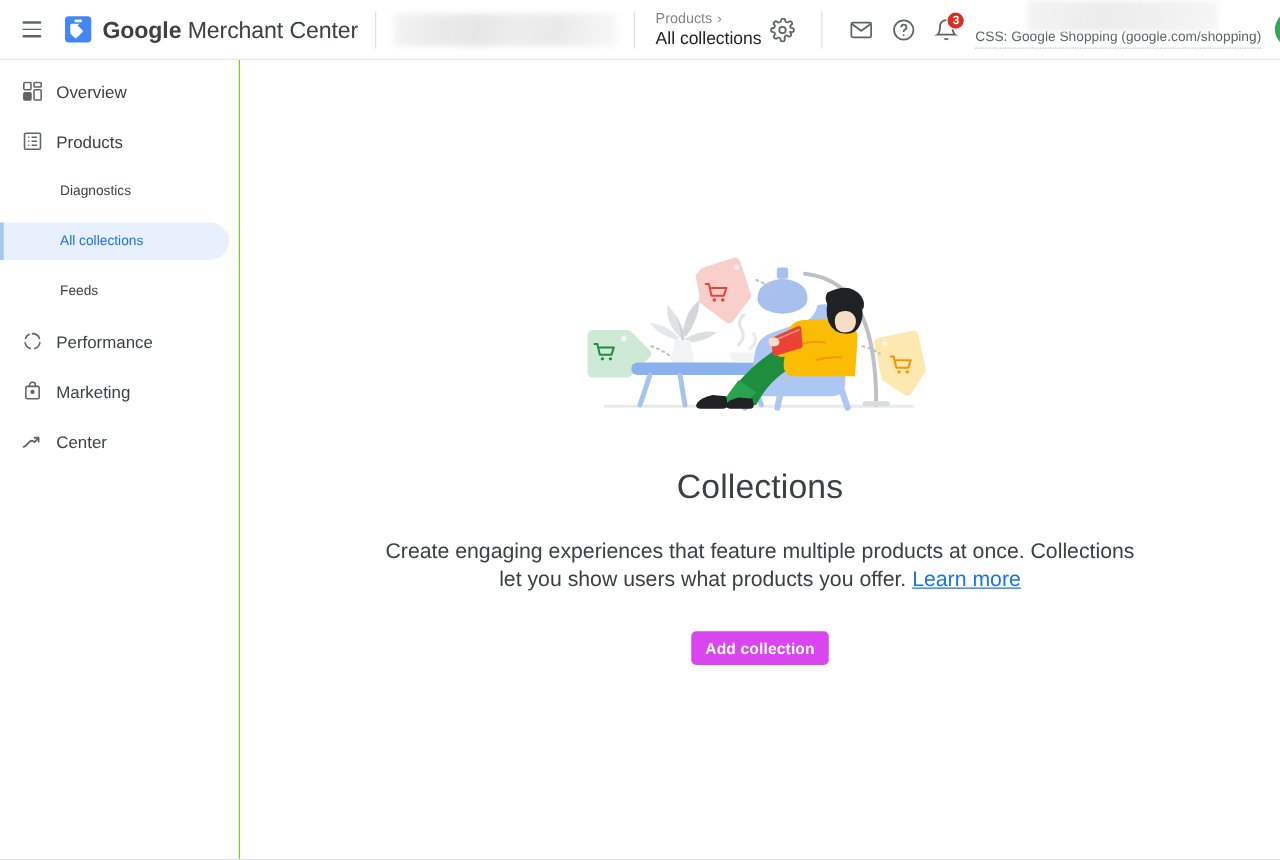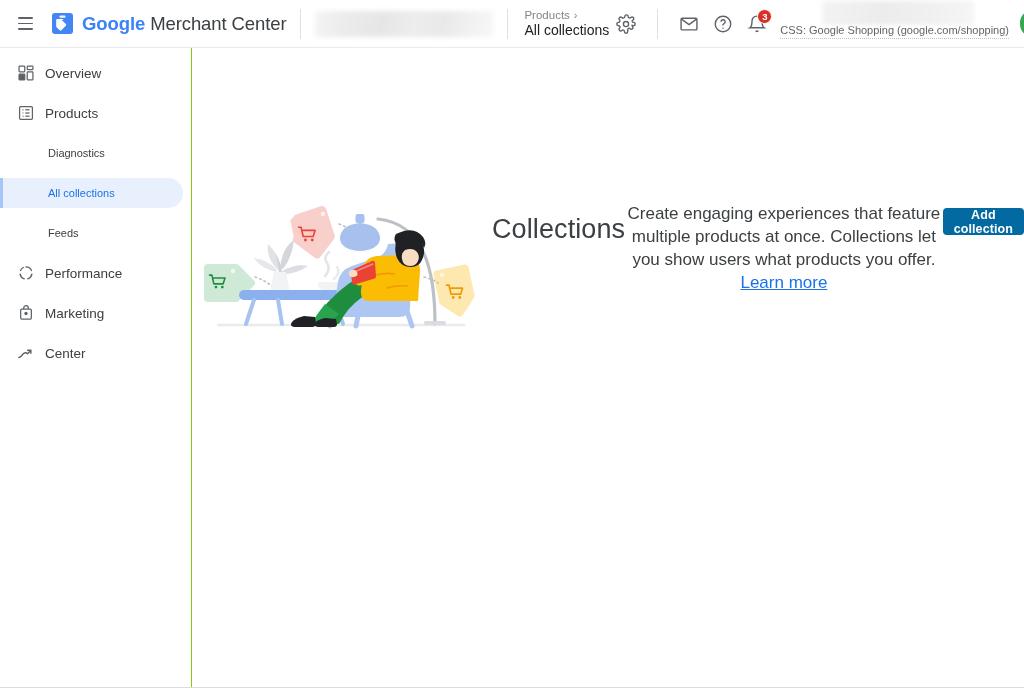--- a/index.html
+++ b/index.html
@@ -45,21 +45,21 @@
   .brand-logo {
     width: 21px; height: 21px;
     background: #4285f4; border-radius: 3px;
     position: relative; flex: 0 0 auto;
   }
   .brand-logo svg { position: absolute; top: 2px; left: 2px; }
   .brand-text {
     font-size: 18.5px; color: #3c4043;
     letter-spacing: -0.1px; white-space: nowrap;
   }
-  .brand-text .b { font-weight: 700; color: #3b82f6; }
+  .brand-text .b { font-weight: 700; color: #404040; }
   .brand-text .n { font-weight: 400; color: #3c4043; }
 
   .hdr-divider {
     width: 1px; height: 30px;
     background: #e0e0e0; margin: 0 14px;
     flex: 0 0 auto;
   }
   .account-redacted {
     width: 178px; height: 26px;
     border-radius: 2px;
@@ -154,40 +154,40 @@
   .nav-item.active .nav-label { color: #1a73e8; font-weight: 500; }
   .nav-item.active::before {
     content: ""; position: absolute; left: 0; top: 0;
     width: 3px; height: 100%;
     background: #a6c6f7;
   }
 
   
   .main {
     flex: 1 1 auto; background: #fff;
-    display: flex; flex-direction: row;
-    align-items: flex-start;
+    display: flex; flex-direction: column;
+    align-items: center;
     padding-top: 130px;
     overflow: hidden;
   }
   .illustration { width: 300px; height: 160px; flex: 0 0 auto; }
   .empty-title {
     margin-top: 36px;
     font-size: 27px; font-weight: 400;
     color: #3c4043; letter-spacing: 0.1px;
   }
   .empty-desc {
     margin-top: 24px;
     width: 600px; text-align: center;
     font-size: 17px; line-height: 23px; color: #3c4043;
   }
   .learn-more { color: #1a73e8; text-decoration: underline; cursor: pointer; }
   .add-btn {
     margin-top: 30px;
-    background: #0369a1; color: #fff;
+    background: #d946ef; color: #fff;
     border: none; border-radius: 4px;
     height: 27px; padding: 0 11px;
     font-size: 12.5px; font-weight: 600;
     font-family: "Liberation Sans", sans-serif;
     cursor: pointer; letter-spacing: 0.1px;
   }
 </style>
 </head>
 <body>
 

